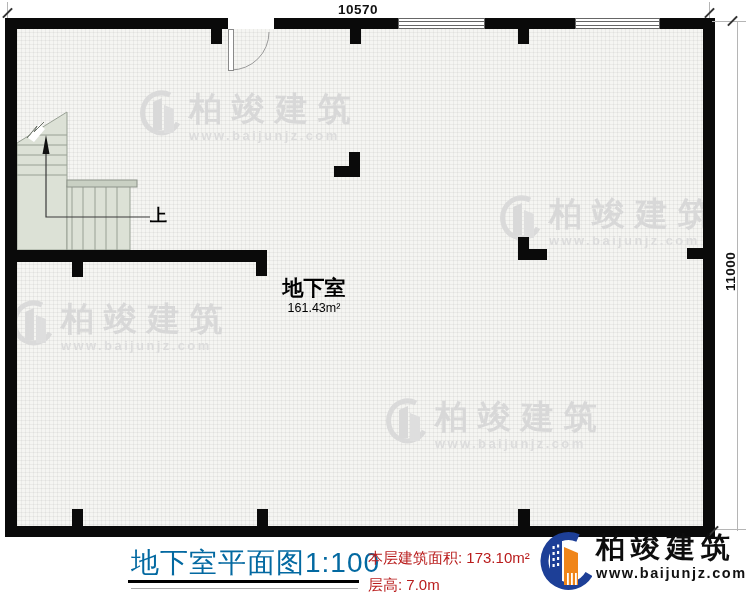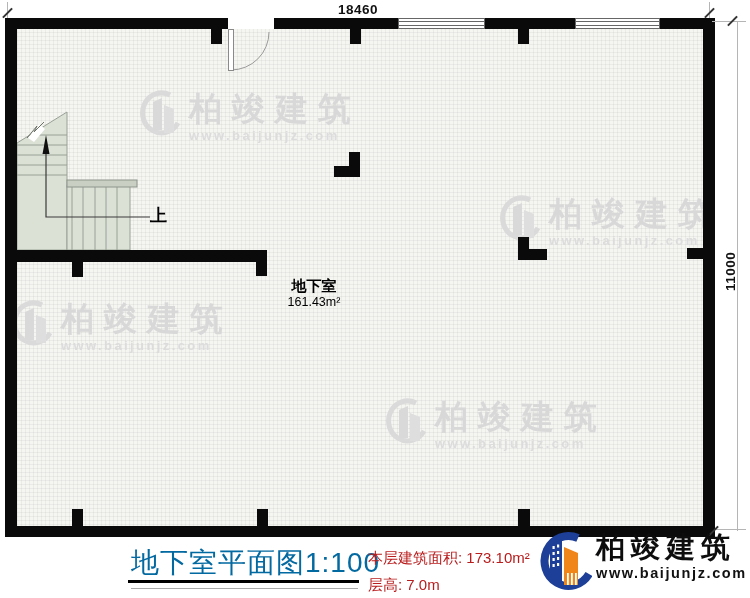--- a/index.html
+++ b/index.html
@@ -22,21 +22,21 @@
     border-left:1px solid #666;border-right:1px solid #666;
     background-image:repeating-linear-gradient(180deg,#666 0 1px,transparent 1px 3.4px);
   }
   .doorgap{position:absolute;background:#fff;}
   .tick{position:absolute;width:13px;height:2px;background:#333;transform:rotate(-45deg);}
   .extline{position:absolute;background:#b5b5b5;}
   .dimtext{position:absolute;font-size:13.5px;font-weight:bold;letter-spacing:.5px;color:#111;}
   .dim-right-text{transform:rotate(-90deg);transform-origin:0 0;white-space:nowrap;}
   
   .room-label{position:absolute;left:268px;top:278px;width:92px;text-align:center;line-height:1.1;}
-  .room-name{font-size:15px;font-weight:bold;}
+  .room-name{font-size:21px;font-weight:bold;font-family:Liberation Mono, monospace;}
   .room-area{font-size:12.5px;font-weight:normal;margin-top:1px;}
   .stair-up{position:absolute;left:150px;top:204px;font-size:17px;font-weight:bold;}
   
   .wm{position:absolute;display:flex;align-items:center;gap:9px;pointer-events:none;}
   .wm-brand{font-size:33px;font-weight:bold;letter-spacing:10px;color:#d8d8d8;white-space:nowrap;line-height:1;}
   .wm-url{font-size:13px;font-weight:bold;letter-spacing:2.4px;color:#dcdcdc;white-space:nowrap;margin-top:3px;}
   
   .title{position:absolute;left:131px;top:544px;font-size:28px;color:#0369a1;white-space:nowrap;letter-spacing:1px;}
   .title-underline{position:absolute;left:128px;top:580px;width:231px;height:3px;background:#000;}
   .title-underline-thin{position:absolute;left:131px;top:588px;width:227px;height:1px;background:#aaa;}
@@ -161,21 +161,21 @@
     <polyline points="29,36 29,112 133,112" fill="none" stroke="#3a3a3a" stroke-width="1.2"></polyline>
     <polygon points="29,30 25.5,49 32.5,49" fill="#101010"></polygon>
   </svg>
   <div class="stair-up">上</div>
 
   <div class="room-label">
     <div class="room-name">地下室</div>
     <div class="room-area">161.43m²</div>
   </div>
 
-  <div class="dimtext" style="left:338px;top:2px;">18460</div>
+  <div class="dimtext" style="left:338px;top:2px;">10570</div>
   <div class="extline" style="left:7px;top:2px;width:1px;height:16px;"></div>
   <div class="extline" style="left:709px;top:2px;width:1px;height:16px;"></div>
   <div class="tick" style="left:1px;top:12px;"></div>
   <div class="tick" style="left:703px;top:12px;"></div>
 
   <div class="extline" style="left:712px;top:21px;width:34px;height:1px;"></div>
   <div class="extline" style="left:716px;top:529px;width:30px;height:1px;"></div>
   <div class="extline" style="left:737px;top:21px;width:1px;height:510px;"></div>
   <div class="tick" style="left:726px;top:20px;"></div>
   <div class="tick" style="left:707px;top:530px;"></div>

